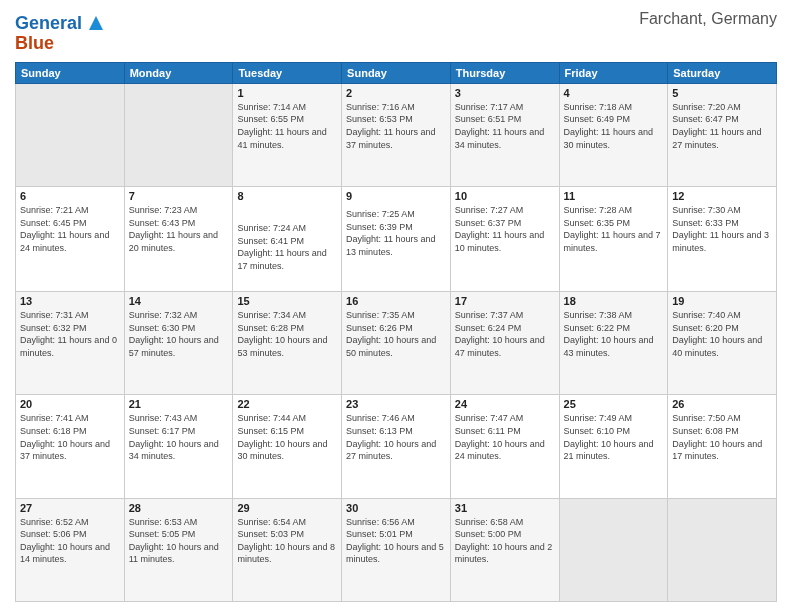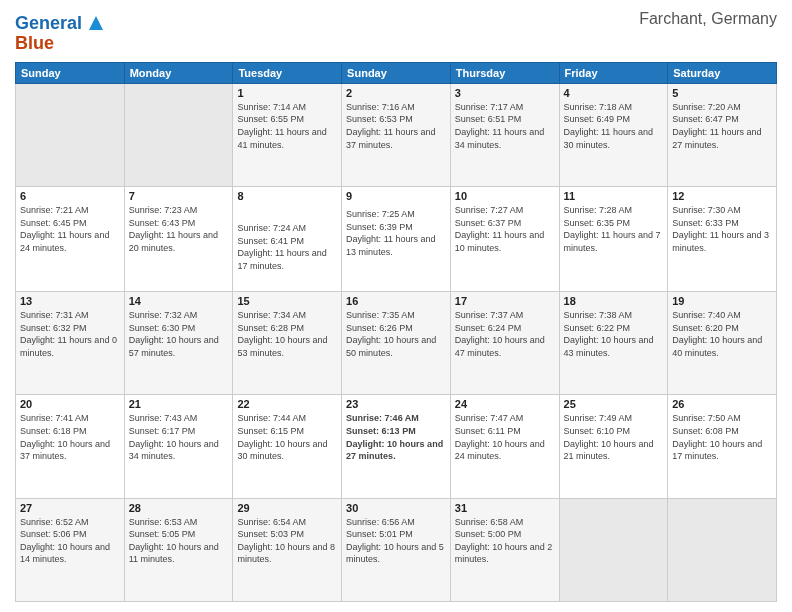--- a/index.html
+++ b/index.html
@@ -265,21 +265,21 @@
 Daylight: 10 hours and 34 minutes.</div>
           </td>
           <td>
             <span class="day-number">22</span>
             <div class="day-info" style="white-space: pre-line;">Sunrise: 7:44 AM
 Sunset: 6:15 PM
 Daylight: 10 hours and 30 minutes.</div>
           </td>
           <td>
             <span class="day-number">23</span>
-            <div class="day-info" style="white-space: pre-line; font-weight: bold;">Sunrise: 7:46 AM
+            <div class="day-info" style="white-space: pre-line;">Sunrise: 7:46 AM
 Sunset: 6:13 PM
 Daylight: 10 hours and 27 minutes.</div>
           </td>
           <td>
             <span class="day-number">24</span>
             <div class="day-info" style="white-space: pre-line;">Sunrise: 7:47 AM
 Sunset: 6:11 PM
 Daylight: 10 hours and 24 minutes.</div>
           </td>
           <td>

